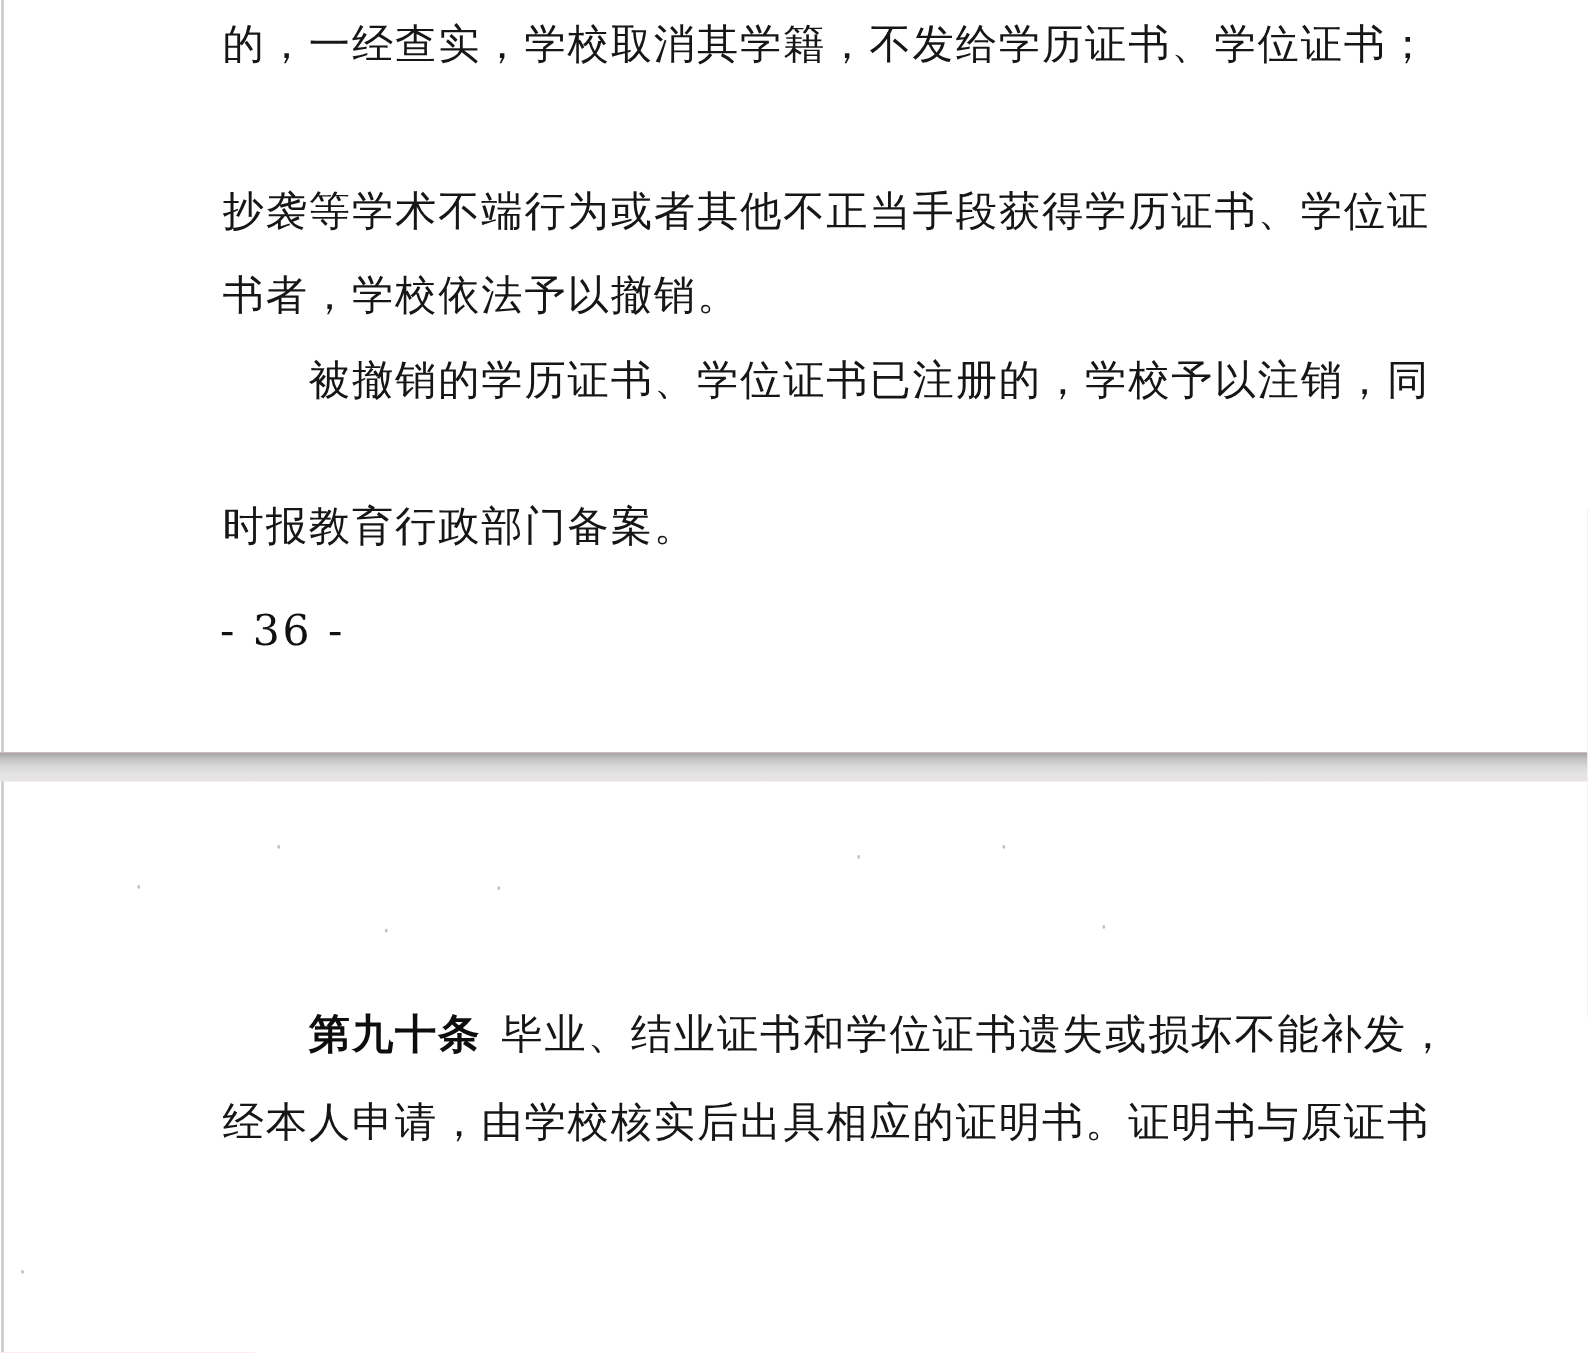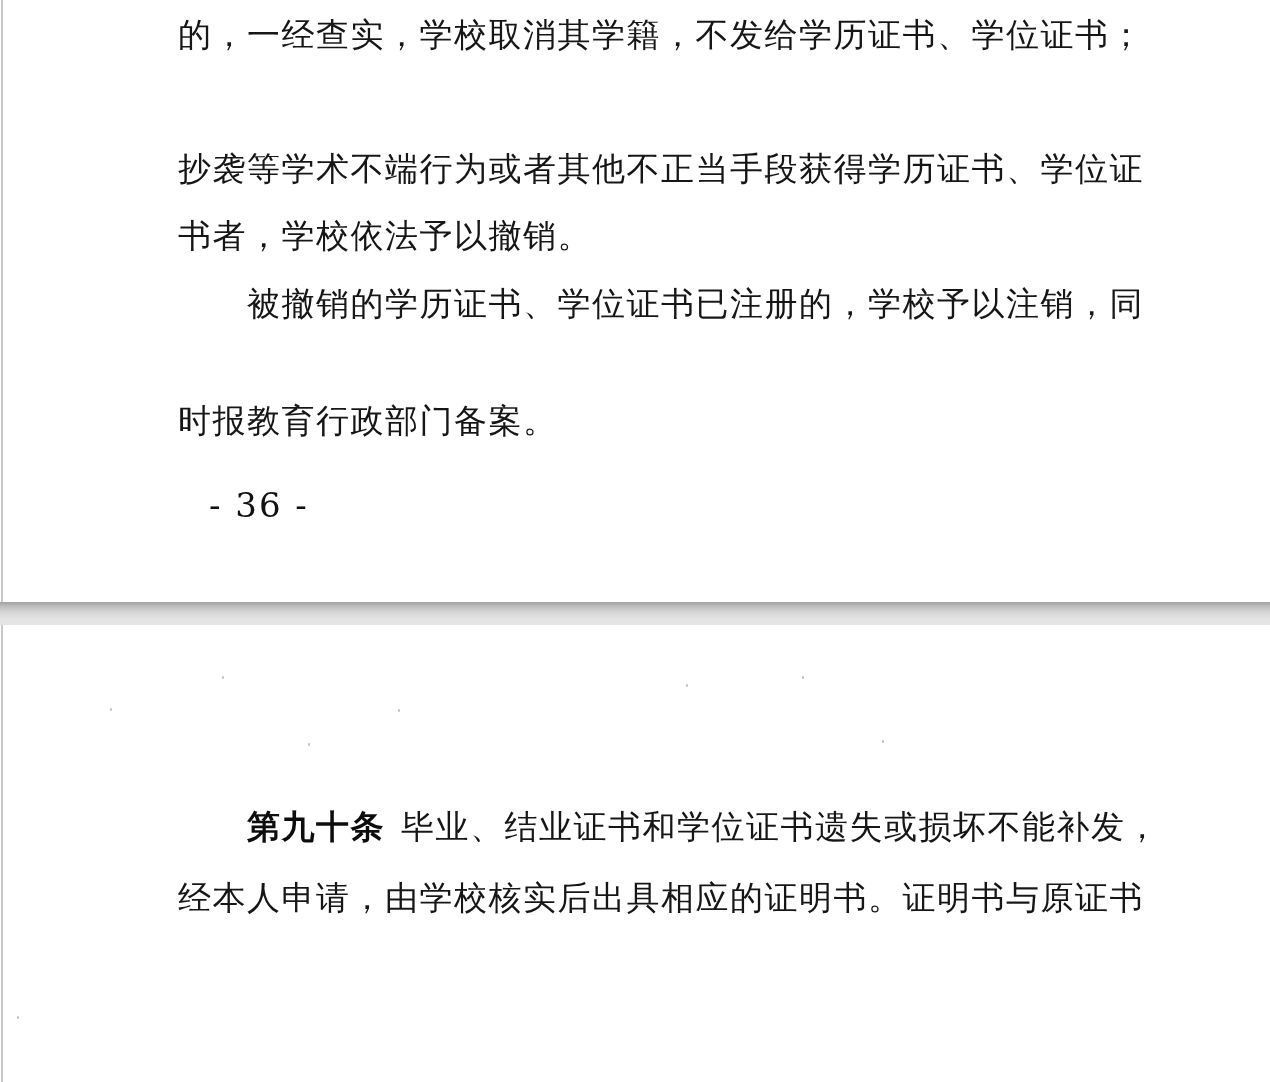--- a/index.html
+++ b/index.html
@@ -55,21 +55,20 @@
   .l5 { top: 287px; left: 247px; }
   .l6 { top: 356px; left: 178px; margin-top: 48px; }
   .page-number {
     position: absolute;
     top: 485px;
     left: 176px;
     font-size: 34px;
     letter-spacing: 2px;
     color: #111111;
     white-space: nowrap;
-    margin-left: 33px;
   }
   
   .l7 { top: 185px; left: 247px; }
   .l8 { top: 256px; left: 178px; }
   .l9 { top: 321px; left: 178px; }
   .article-label {
     font-weight: bold;
     margin-right: 16px;
     color: #0d0d0d;
   }

